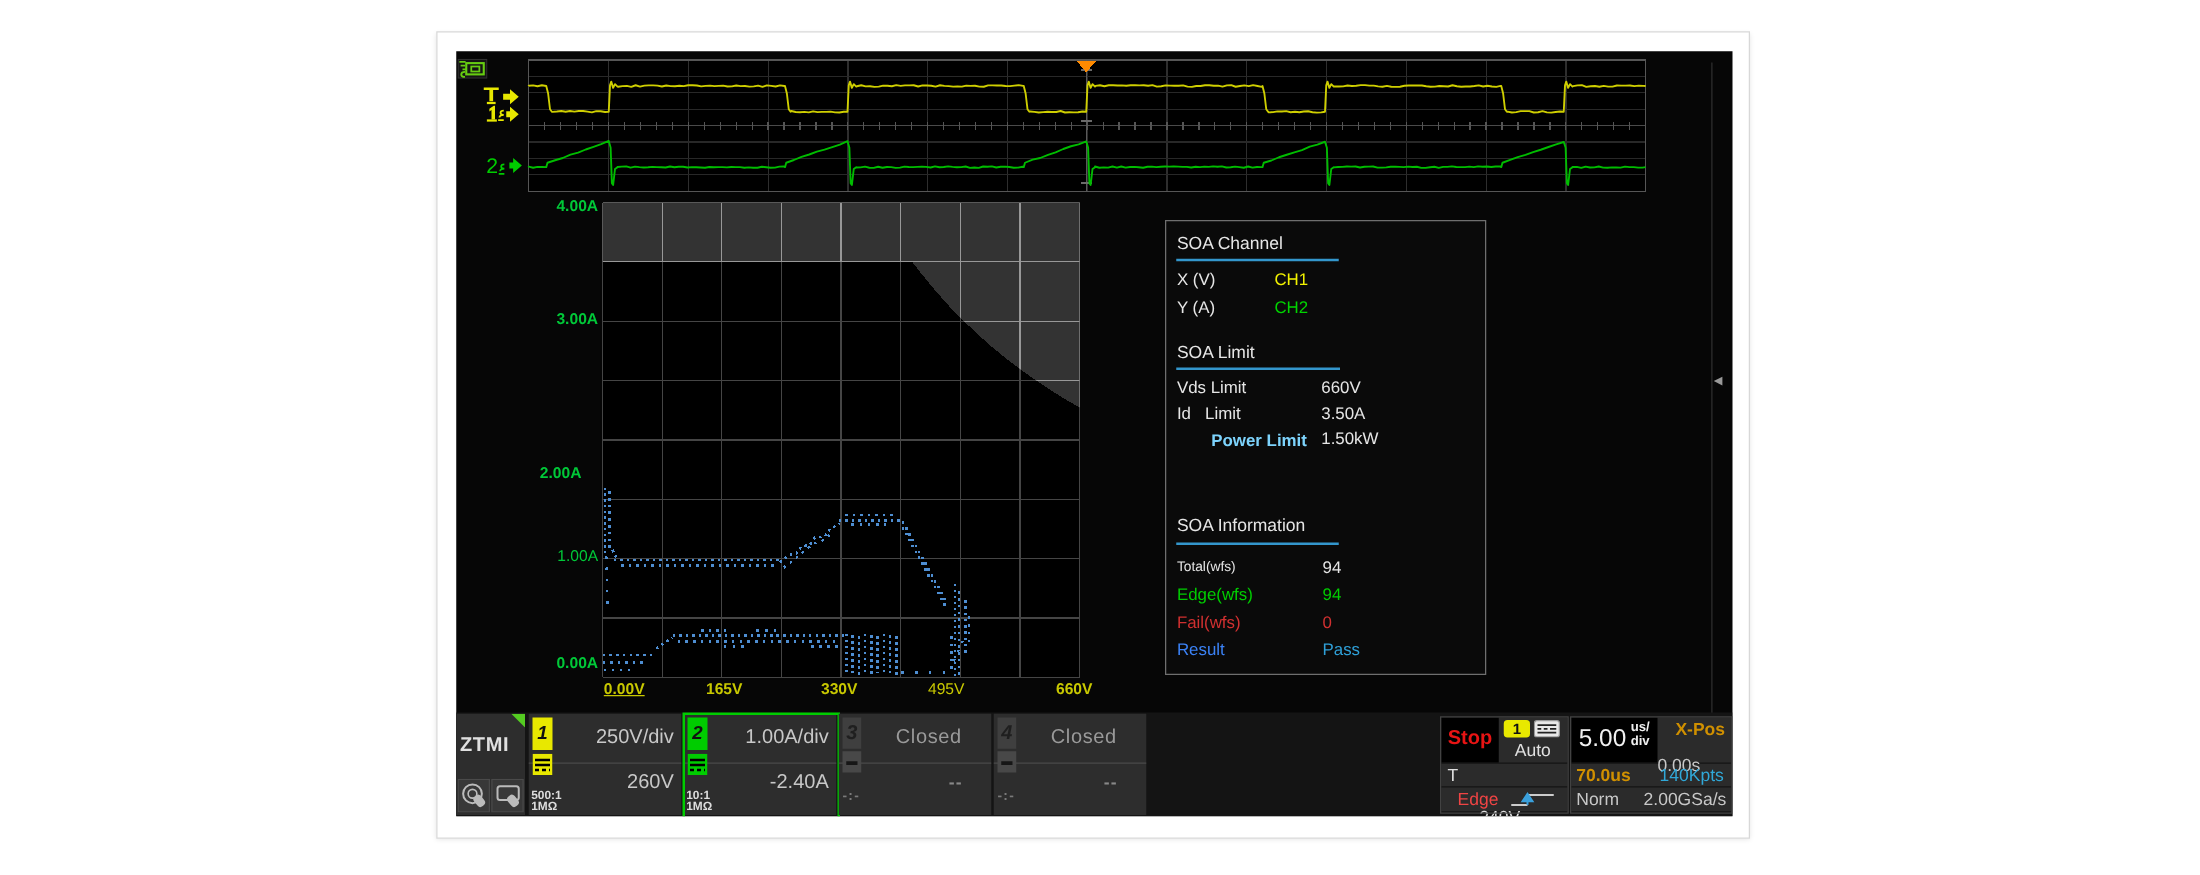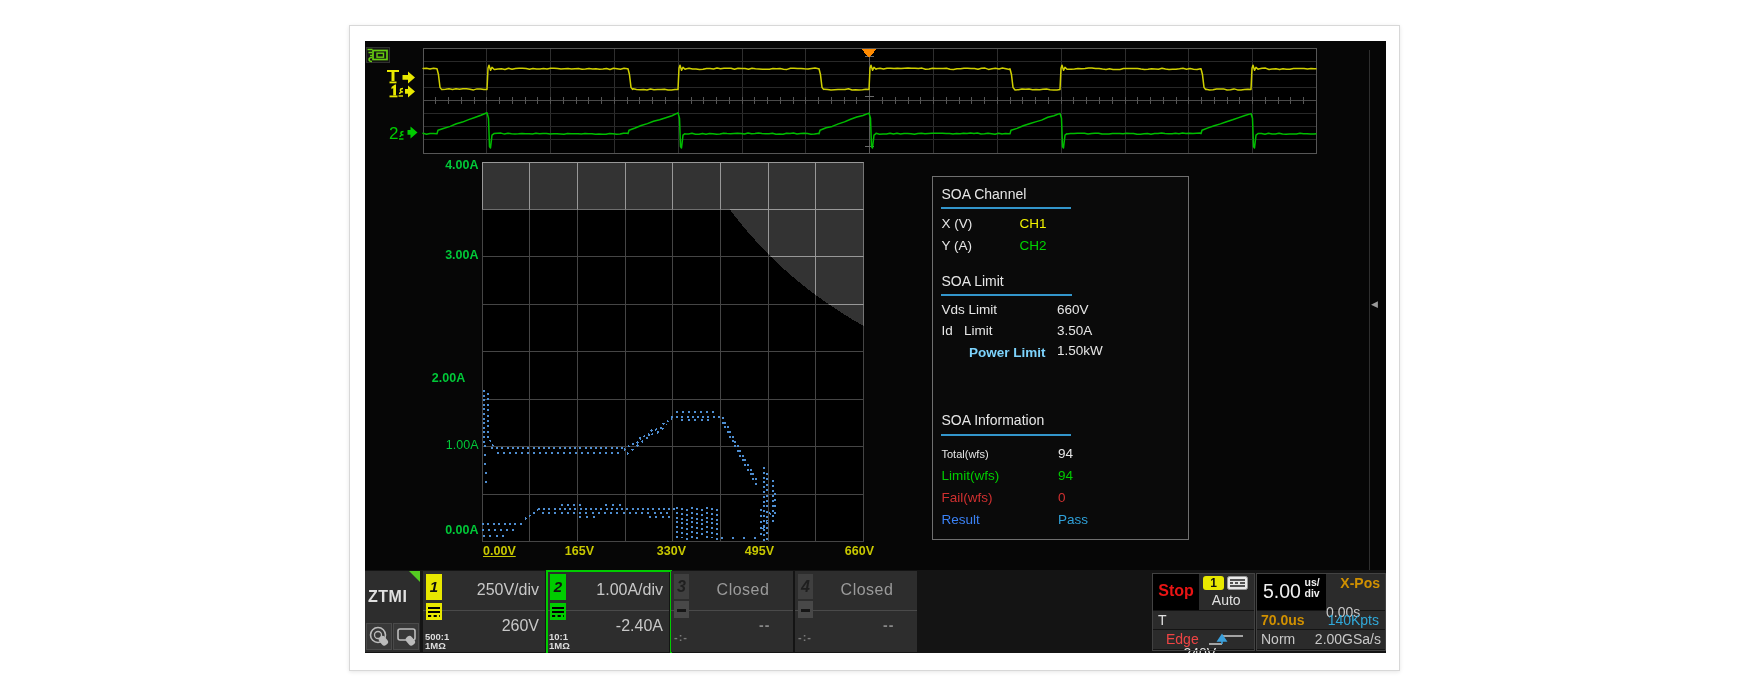--- a/index.html
+++ b/index.html
@@ -245,21 +245,21 @@
 <path d="M18.5,7 h3 v-3.6 l7,6 -7,6 v-3.6 h-3 Z" fill="#00cc00"></path>
 </svg>
 <div class="txt" style="left:53.5px;top:116.6px;width:60px;text-align:right;font-size:12.5px;font-weight:bold;color:#00c838;">4.00A</div>
 <div class="txt" style="left:53.5px;top:206.5px;width:60px;text-align:right;font-size:12.5px;font-weight:bold;color:#00c838;">3.00A</div>
 <div class="txt" style="left:53.5px;top:301.5px;width:60px;text-align:center;font-size:12.5px;font-weight:bold;color:#00c838;margin-top:28px;">2.00A</div>
 <div class="txt" style="left:53.5px;top:396.5px;width:60px;text-align:right;font-size:12.5px;font-weight:normal;color:#00c838;">1.00A</div>
 <div class="txt" style="left:53.5px;top:481.6px;width:60px;text-align:right;font-size:12.5px;font-weight:bold;color:#00c838;">0.00A</div>
 <div class="txt" style="left:104.4px;top:503px;width:60px;text-align:center;font-size:12.5px;font-weight:bold;color:#c8c800;text-decoration:underline;">0.00V</div>
 <div class="txt" style="left:184.4px;top:503px;width:60px;text-align:center;font-size:12.5px;font-weight:bold;color:#c8c800;">165V</div>
 <div class="txt" style="left:276.4px;top:503px;width:60px;text-align:center;font-size:12.5px;font-weight:bold;color:#c8c800;">330V</div>
-<div class="txt" style="left:349px;top:503px;width:60px;text-align:right;font-size:12.5px;font-weight:bold;color:#c8c800;">495V</div>
+<div class="txt" style="left:362px;top:503px;width:60px;text-align:center;font-size:12.5px;font-weight:normal;color:#c8c800;">495V</div>
 <div class="txt" style="left:464.4px;top:503px;width:60px;text-align:center;font-size:12.5px;font-weight:bold;color:#c8c800;">660V</div>
 <div class="abs" style="left:1004px;top:9px;width:1px;height:598px;background:#2e2e2e;"></div>
 <div class="txt" style="left:1006px;top:258px;font-size:9px;color:#999999;">◀</div>
 <div class="abs" style="left:567px;top:135px;width:255px;height:362px;border:1px solid #6f6f6f;background:#0a0a0a;"></div>
 <div class="txt" style="left:576.5px;top:142.5px;font-size:14px;color:#e6e6e6;font-weight:normal;letter-spacing:0;line-height:21.0px;">SOA Channel</div>
 <div class="abs" style="left:576px;top:166px;width:130px;height:2px;background:#3396cc;"></div>
 <div class="txt" style="left:576.5px;top:172.9px;font-size:13.5px;color:#e6e6e6;font-weight:normal;letter-spacing:0;line-height:20.2px;">X (V)</div>
 <div class="txt" style="left:654.5px;top:172.9px;font-size:13.5px;color:#f2f200;font-weight:normal;letter-spacing:0;line-height:20.2px;">CH1</div>
 <div class="txt" style="left:576.5px;top:194.9px;font-size:13.5px;color:#e6e6e6;font-weight:normal;letter-spacing:0;line-height:20.2px;">Y (A)</div>
 <div class="txt" style="left:654.5px;top:194.9px;font-size:13.5px;color:#00d400;font-weight:normal;letter-spacing:0;line-height:20.2px;">CH2</div>
@@ -268,21 +268,21 @@
 <div class="txt" style="left:576.5px;top:258.9px;font-size:13.5px;color:#e6e6e6;font-weight:normal;letter-spacing:0;line-height:20.2px;">Vds Limit</div>
 <div class="txt" style="left:692px;top:258.9px;font-size:13.5px;color:#e6e6e6;font-weight:normal;letter-spacing:0;line-height:20.2px;">660V</div>
 <div class="txt" style="left:576.5px;top:279.9px;font-size:13.5px;color:#e6e6e6;font-weight:normal;letter-spacing:0;line-height:20.2px;">Id&nbsp;&nbsp; Limit</div>
 <div class="txt" style="left:692px;top:279.9px;font-size:13.5px;color:#e6e6e6;font-weight:normal;letter-spacing:0;line-height:20.2px;">3.50A</div>
 <div class="txt" style="left:604px;top:301.9px;font-size:13.5px;color:#7dd3fc;font-weight:bold;letter-spacing:0;line-height:20.2px;">Power Limit</div>
 <div class="txt" style="left:692px;top:300px;font-size:13.5px;color:#e6e6e6;font-weight:normal;letter-spacing:0;line-height:20.2px;text-align:right;">1.50kW</div>
 <div class="txt" style="left:576.5px;top:368.5px;font-size:14px;color:#e6e6e6;font-weight:normal;letter-spacing:0;line-height:21.0px;">SOA Information</div>
 <div class="abs" style="left:576px;top:393px;width:130px;height:2px;background:#3396cc;"></div>
 <div class="txt" style="left:576.5px;top:402.9px;font-size:11px;color:#e6e6e6;font-weight:normal;letter-spacing:0;line-height:20.2px;">Total(wfs)</div>
 <div class="txt" style="left:693px;top:402.9px;font-size:13.5px;color:#e6e6e6;font-weight:normal;letter-spacing:0;line-height:20.2px;">94</div>
-<div class="txt" style="left:576.5px;top:424.9px;font-size:13.5px;color:#00cc00;font-weight:normal;letter-spacing:0;line-height:20.2px;">Limit(wfs)</div>
+<div class="txt" style="left:576.5px;top:424.9px;font-size:13.5px;color:#00cc00;font-weight:normal;letter-spacing:0;line-height:20.2px;">Edge(wfs)</div>
 <div class="txt" style="left:693px;top:424.9px;font-size:13.5px;color:#00cc00;font-weight:normal;letter-spacing:0;line-height:20.2px;">94</div>
 <div class="txt" style="left:576.5px;top:446.9px;font-size:13.5px;color:#d03030;font-weight:normal;letter-spacing:0;line-height:20.2px;">Fail(wfs)</div>
 <div class="txt" style="left:693px;top:446.9px;font-size:13.5px;color:#d03030;font-weight:normal;letter-spacing:0;line-height:20.2px;">0</div>
 <div class="txt" style="left:576.5px;top:468.9px;font-size:13.5px;color:#3b82f6;font-weight:normal;letter-spacing:0;line-height:20.2px;">Result</div>
 <div class="txt" style="left:693px;top:468.9px;font-size:13.5px;color:#2fa0d8;font-weight:normal;letter-spacing:0;line-height:20.2px;">Pass</div>
 <div class="abs" style="left:0;top:529px;width:1021px;height:83px;background:#141414;"></div>
 <div class="abs" style="left:0px;top:530px;width:55px;height:81px;background:#2d2d2d;"></div>
 <svg class="abs" style="left:44px;top:530px" width="11" height="11">
         <path d="M0,0 H11 V11 Z" fill="#55cc22"></path>
       </svg>

